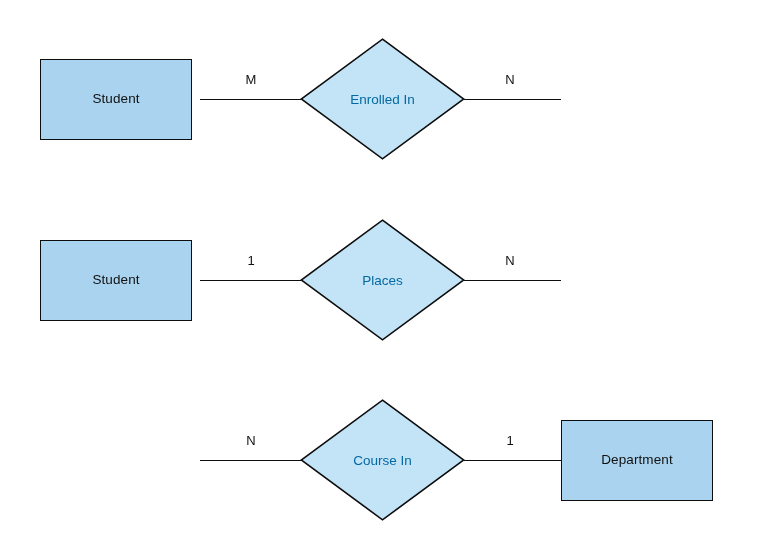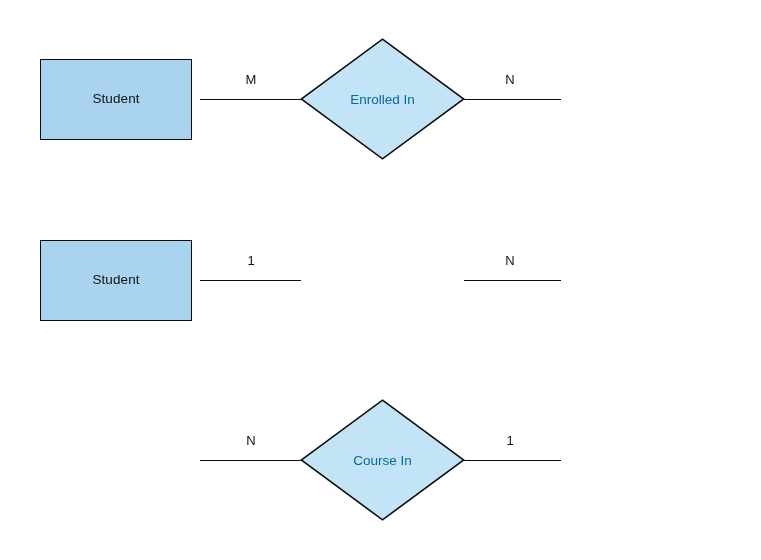--- a/index.html
+++ b/index.html
@@ -118,30 +118,39 @@
     <div class="cardinality card-right">N</div>
     <div class="connector right-conn"></div>
   </div>
 
   <div class="er-row" style="top:191px;">
     <div class="entity left">
       <span class="entity-label">Student</span>
     </div>
     <div class="connector left-conn"></div>
     <div class="cardinality card-left">1</div>
+    <div class="relationship">
+      <svg width="165" height="122" viewBox="0 0 165 122">
+        <polygon points="82.5,1.2 163.8,61 82.5,120.8 1.2,61" fill="#c3e3f7" stroke="#0d0d0d" stroke-width="1.6"></polygon>
+      </svg>
+      <div class="rel-label">Places</div>
+    </div>
     <div class="cardinality card-right">N</div>
     <div class="connector right-conn"></div>
   </div>
 
   <div class="er-row" style="top:371px;">
     <div class="connector left-conn"></div>
     <div class="cardinality card-left">N</div>
     <div class="relationship">
       <svg width="165" height="122" viewBox="0 0 165 122">
         <polygon points="82.5,1.2 163.8,61 82.5,120.8 1.2,61" fill="#c3e3f7" stroke="#0d0d0d" stroke-width="1.6"></polygon>
       </svg>
       <div class="rel-label">Course In</div>
     </div>
     <div class="cardinality card-right">1</div>
     <div class="connector right-conn"></div>
+    <div class="entity right">
+      <span class="entity-label">Department</span>
+    </div>
   </div>
 
 </div>
 
 </body></html>

